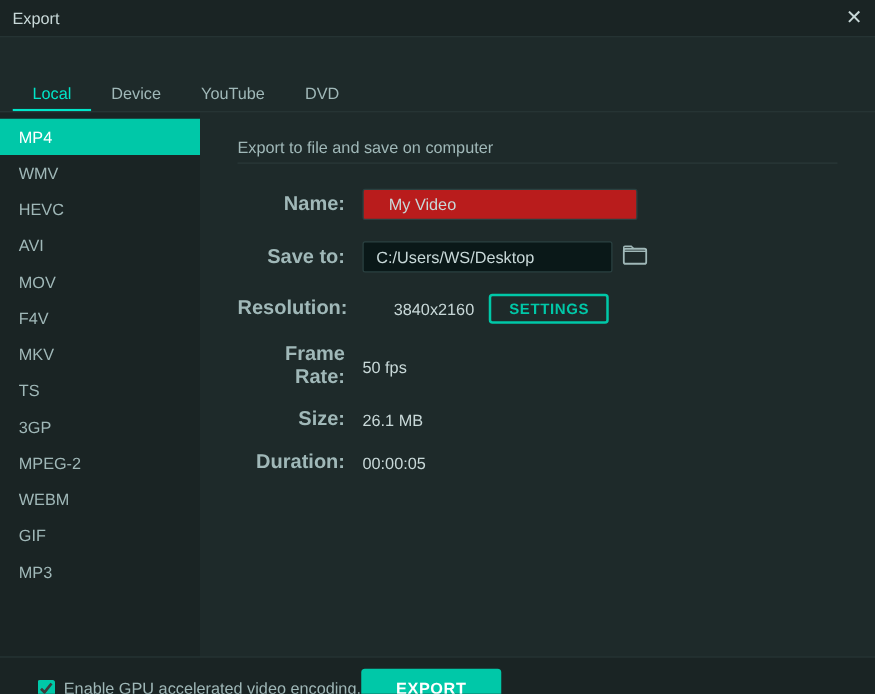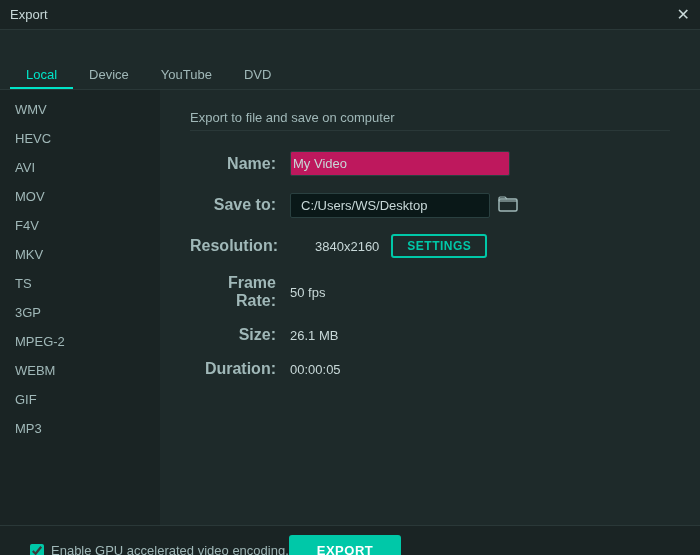--- a/index.html
+++ b/index.html
@@ -95,24 +95,24 @@
       color: #a0b8b8;
       font-size: 16px;
       flex-shrink: 0;
       font-weight: bold;
     }
     .form-value {
       color: #c8d8d8;
       font-size: 13px;
     }
     .text-input {
-      background: #be185d;
+      background: #b91c1c;
       border: 1px solid #2a4040;
       color: #c8d8d8;
-      padding: 4px 2px;
+      padding: 4px 20px;
       font-size: 13px;
       border-radius: 2px;
       width: 220px;
       outline: none;
     }
     .path-row {
       display: flex;
       align-items: center;
       gap: 6px;
     }
@@ -196,20 +196,21 @@
 <div class="tabs">
   <div class="tab active">Local</div>
   <div class="tab">Device</div>
   <div class="tab">YouTube</div>
   <div class="tab">DVD</div>
 </div>
 
 <div class="main">
 
   <div class="sidebar">
+    <div class="sidebar-item active">MP4</div>
     <div class="sidebar-item">WMV</div>
     <div class="sidebar-item">HEVC</div>
     <div class="sidebar-item">AVI</div>
     <div class="sidebar-item">MOV</div>
     <div class="sidebar-item">F4V</div>
     <div class="sidebar-item">MKV</div>
     <div class="sidebar-item">TS</div>
     <div class="sidebar-item">3GP</div>
     <div class="sidebar-item">MPEG-2</div>
     <div class="sidebar-item">WEBM</div>

